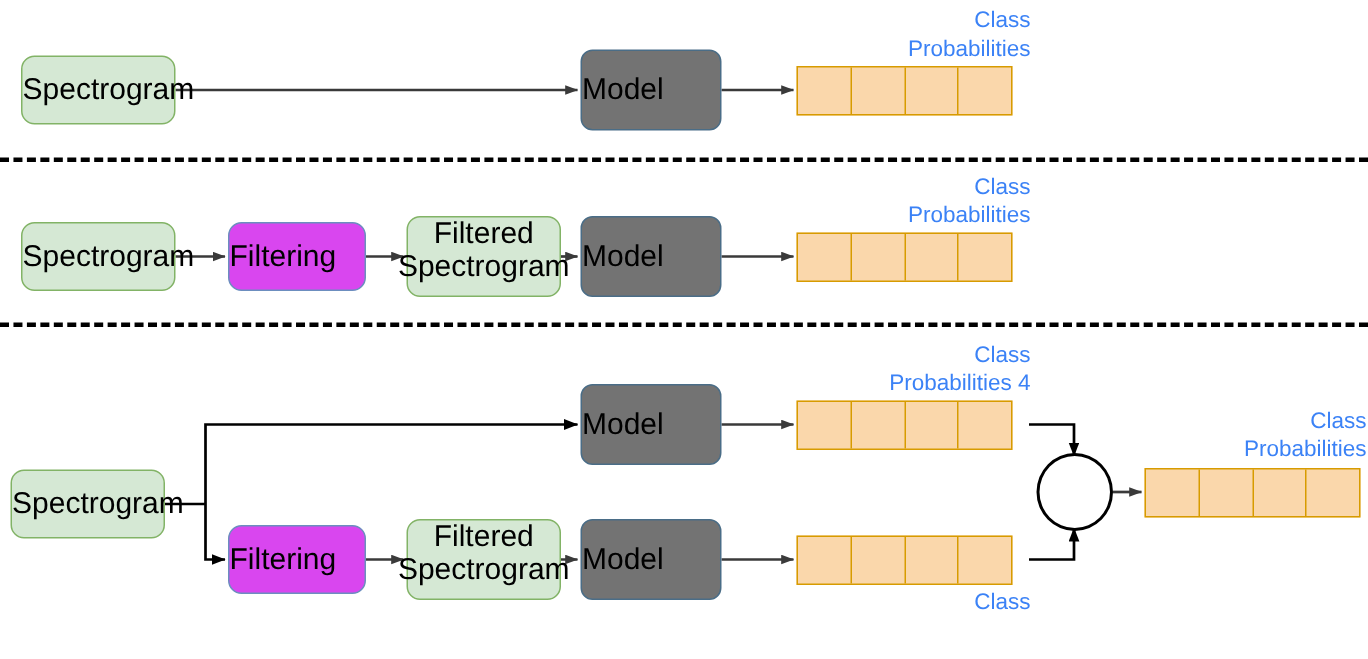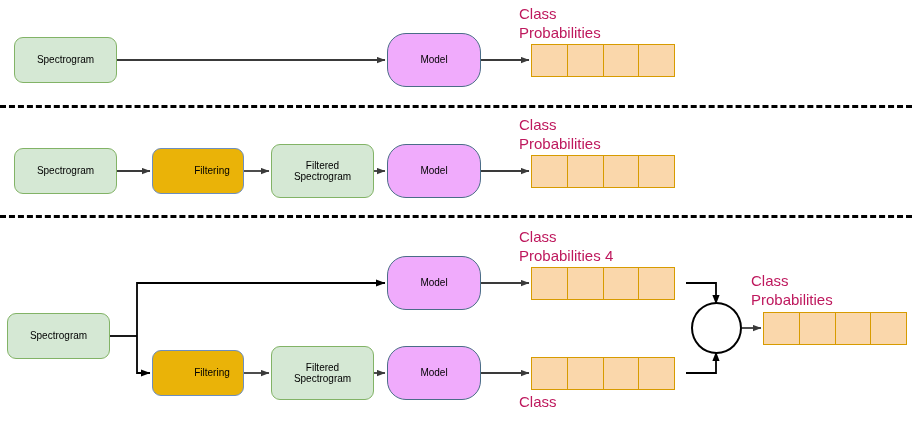--- a/index.html
+++ b/index.html
@@ -4,33 +4,33 @@
 <style>
   html,body{margin:0;padding:0;background:#ffffff;}
   body{
     font-family:"Liberation Sans", sans-serif;
     width:912px;height:439px;position:relative;overflow:hidden;
     color:#000;
   }
   #diagram{position:absolute;left:0;top:0;width:912px;height:439px;}
   .node{
     position:absolute;box-sizing:border-box;
-    display:flex;align-items:center;justify-content:center;
+    display:flex;align-items:center;
     text-align:center;line-height:1.12;
-    font-size:10px;color:#000;
+    font-size:20px;color:#000;
     border-radius:9px;
   }
   .n-green{background:#d5e8d4;border:1.6px solid #82b366;}
-  .n-blue {background:#eab308;border:1.6px solid #6c8ebf;padding-left:28px;}
-  .n-model{background:#f0abfc;border:1.6px solid #4a6d87;border-radius:19px;}
+  .n-blue {background:#d946ef;border:1.6px solid #6c8ebf;}
+  .n-model{background:#737373;border:1.6px solid #4a6d87;border-radius:8px;}
   .vec{position:absolute;display:flex;box-sizing:border-box;
        border:1.6px solid #d79b00;background:#fad7ab;}
   .vec .cell{flex:1 1 0;box-sizing:border-box;border-right:1.6px solid #d79b00;}
   .vec .cell:last-child{border-right:none;}
-  .cap{position:absolute;font-size:15px;color:#be185d;text-align:left;line-height:1.25;}
+  .cap{position:absolute;font-size:15px;color:#3b82f6;text-align:right;line-height:1.25;}
   .sep{position:absolute;left:0;width:912px;height:0;
        border-top:3px dashed #000;}
   svg.edges{position:absolute;left:0;top:0;width:912px;height:439px;pointer-events:none;}
   .merge{position:absolute;box-sizing:border-box;border:2.2px solid #000;
          border-radius:50%;background:#fff;}
 </style>
 </head>
 <body>
 
 <div id="diagram">

